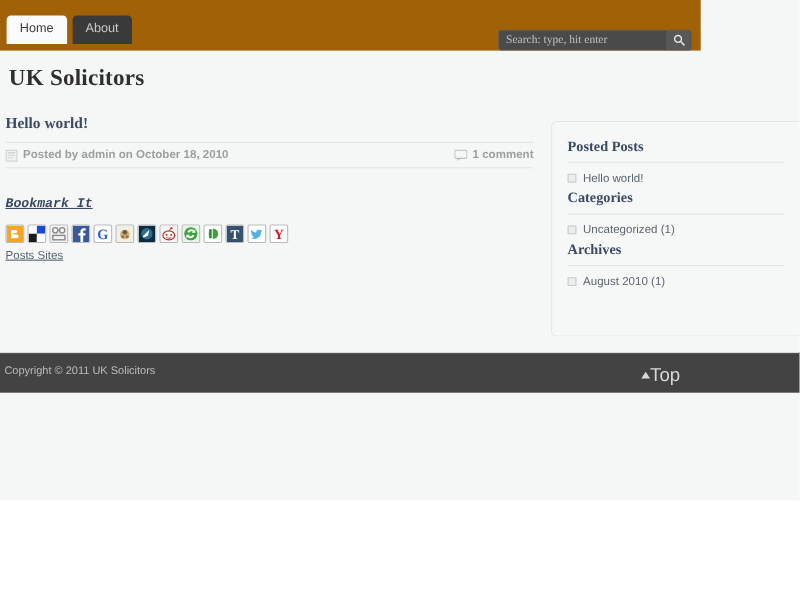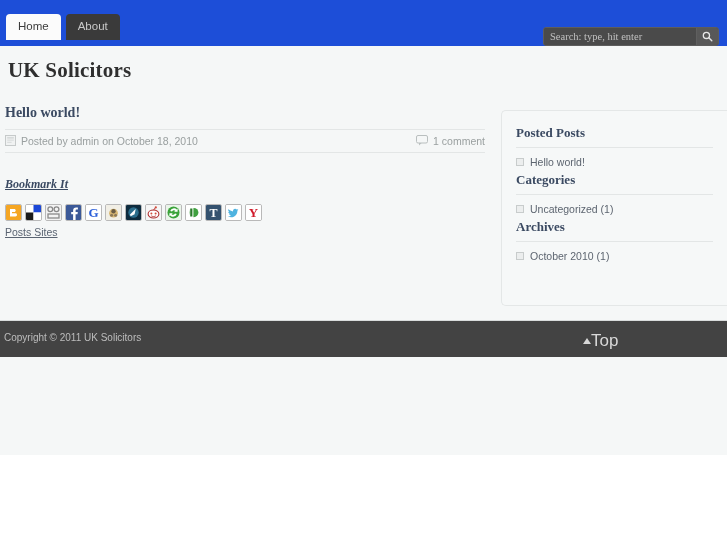--- a/index.html
+++ b/index.html
@@ -28,23 +28,23 @@
     left: 0; top: 0;
     width: 727px;
     height: 455px;
     background: #f5f7f7;
   }
 
   
   .header {
     position: absolute;
     left: 0; top: 0;
-    width: 727px;
+    width: 637px;
     height: 46px;
-    background: #1d4ed8;
+    background: #a16207;
     box-sizing: border-box;
   }
   .nav {
     position: absolute;
     left: 6px;
     top: 14px;
     display: flex;
     align-items: flex-end;
     gap: 5px;
   }
@@ -134,37 +134,38 @@
     border-bottom: 1px solid #e3e6e6;
     padding: 5px 0 5px 0;
     display: flex;
     justify-content: space-between;
     align-items: center;
     color: #9aa0a0;
     font-size: 10.5px;
   }
   .meta-left, .meta-right {
     display: flex;
-    align-items: flex-start;
+    align-items: flex-end;
     gap: 5px;
+    font-weight: bold;
   }
   .meta-icon { display: block; }
   .post-body {
     margin-top: 18px;
     font-size: 11.5px;
     color: #4a4a4a;
     line-height: 16px;
   }
 
   
   .bookmark {
     margin-top: 24px;
   }
   .bookmark-title {
-    font-family: Liberation Serif, serif;
+    font-family: Liberation Mono, monospace;
     font-style: italic;
     font-weight: bold;
     font-size: 12px;
     color: #3b4a62;
     text-decoration: underline;
     display: inline-block;
     cursor: pointer;
   }
   .bookmark-icons {
     margin-top: 12px;
@@ -476,21 +477,21 @@
           <a>Uncategorized (1)</a>
         </li>
       </ul>
     </div>
 
     <div class="widget">
       <div class="widget-title">Archives</div>
       <ul class="widget-list">
         <li>
           <span class="li-bullet"></span>
-          <a>October 2010 (1)</a>
+          <a>August 2010 (1)</a>
         </li>
       </ul>
     </div>
 
   </div>
 
   <div class="footer">
     <div class="copyright">Copyright © 2011 UK Solicitors</div>
     <div class="to-top">
       <span class="tri"></span>

